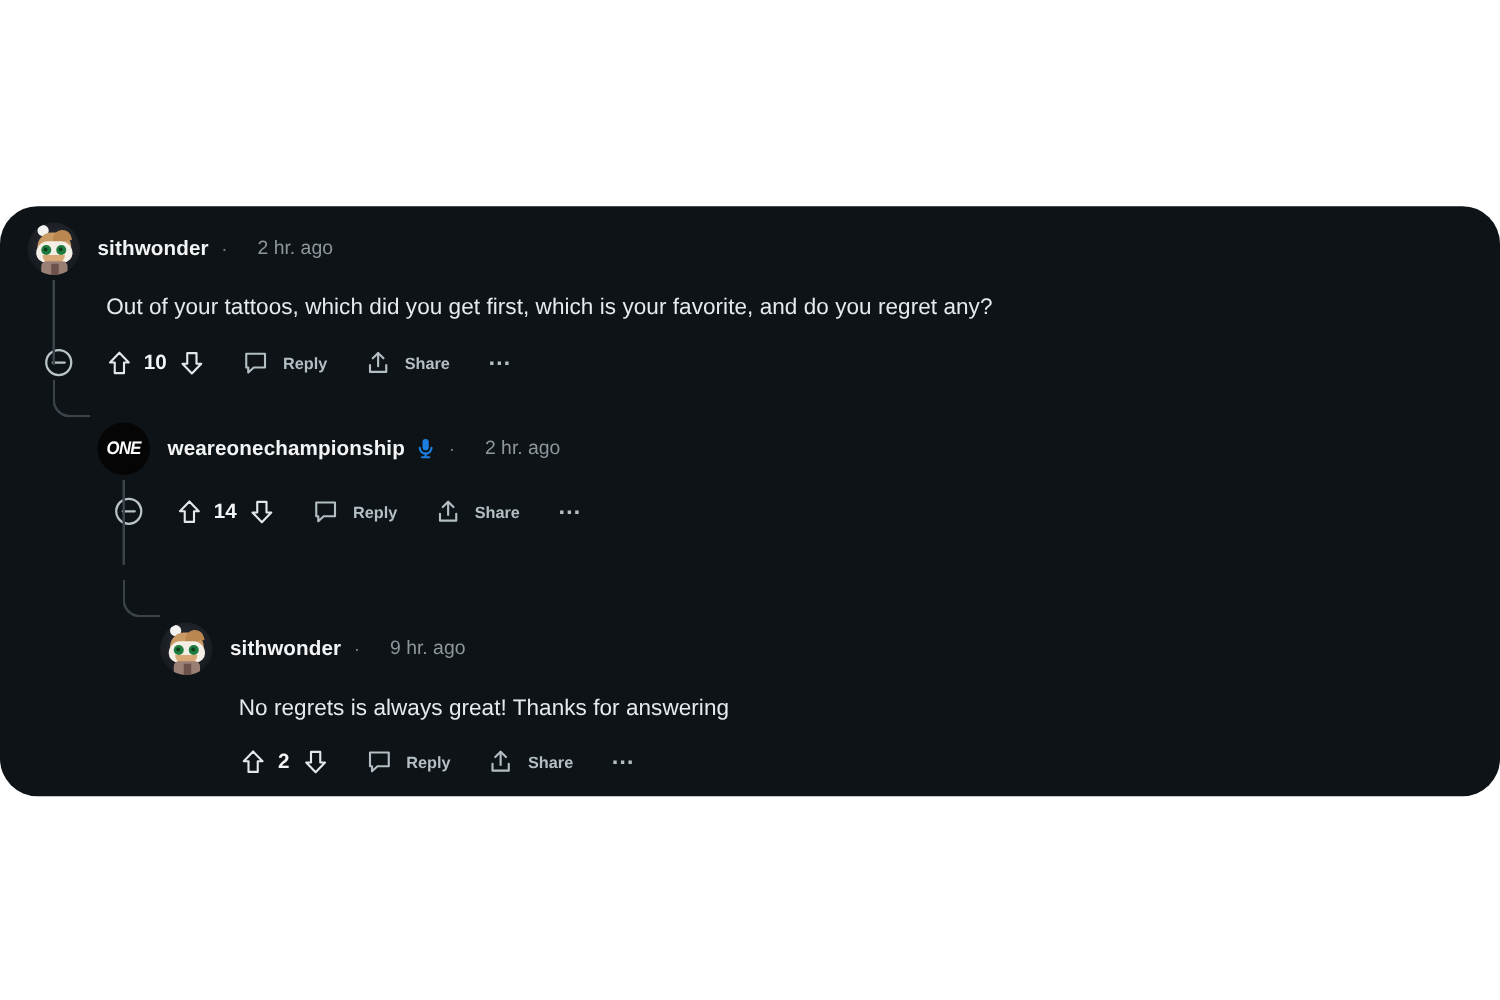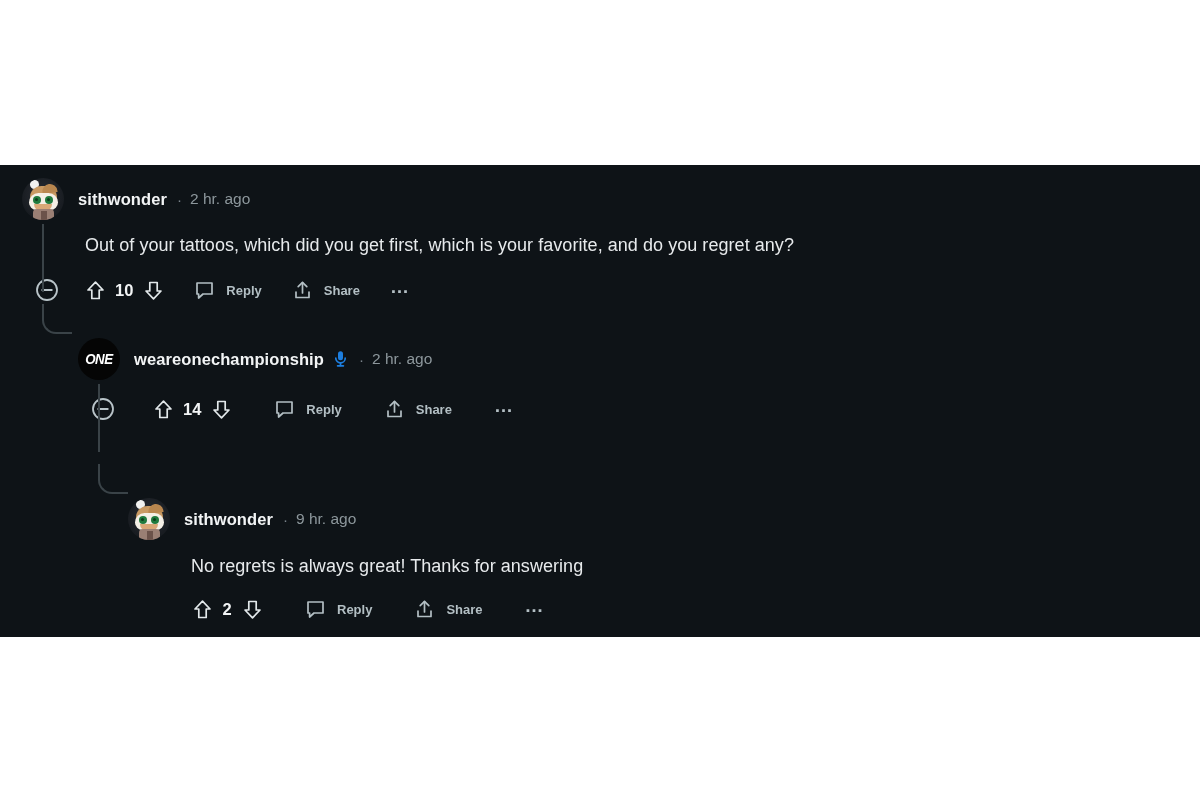--- a/index.html
+++ b/index.html
@@ -20,20 +20,21 @@
   }
 
   
   .panel {
     position: absolute;
     left: 0;
     top: 165px;
     width: 1200px;
     height: 472px;
     background: #0e1317;
+    border-radius: 30px;
   }
 
   
   .comment { position: relative; }
 
   .c-depth0 { position: absolute; left: 22px; top: 13px;  width: 1160px; }
   .c-depth1 { position: absolute; left: 56px; top: 160px; width: 1120px; }
   .c-depth2 { position: absolute; left: 50px; top: 160px; width: 1060px; }
 
   
@@ -135,21 +136,21 @@
   }
 
   .c-dot {
     margin-left: 10px;
     color: #79838a;
     font-size: 15px;
     line-height: 1;
   }
 
   .c-time {
-    margin-left: 8px;
+    margin-left: 24px;
     color: #8d979c;
     font-size: 15.5px;
     white-space: nowrap;
   }
 
   
   .c-body {
     color: #e7eaec;
     font-size: 18px;
     line-height: 28px;
@@ -159,21 +160,21 @@
   .c-depth1 .c-body { margin: 12px 0 0 63px; width: 1055px; }
   .c-depth2 .c-body { margin: 12px 0 0 63px; width: 900px; }
 
   
   .c-actions {
     display: flex;
     align-items: center;
     height: 34px;
   }
   .c-depth0 .c-actions { margin: 14px 0 0 12px; }
-  .c-depth1 .c-actions { margin: 12px 0 0 12px; gap: 12px; }
+  .c-depth1 .c-actions { margin: 12px 0 0 12px; }
   .c-depth2 .c-actions { margin: 12px 0 0 63px; }
 
   .act {
     display: flex;
     align-items: center;
     height: 34px;
   }
 
   .collapse-btn { width: 26px; height: 26px; margin-right: 24px; }
 

